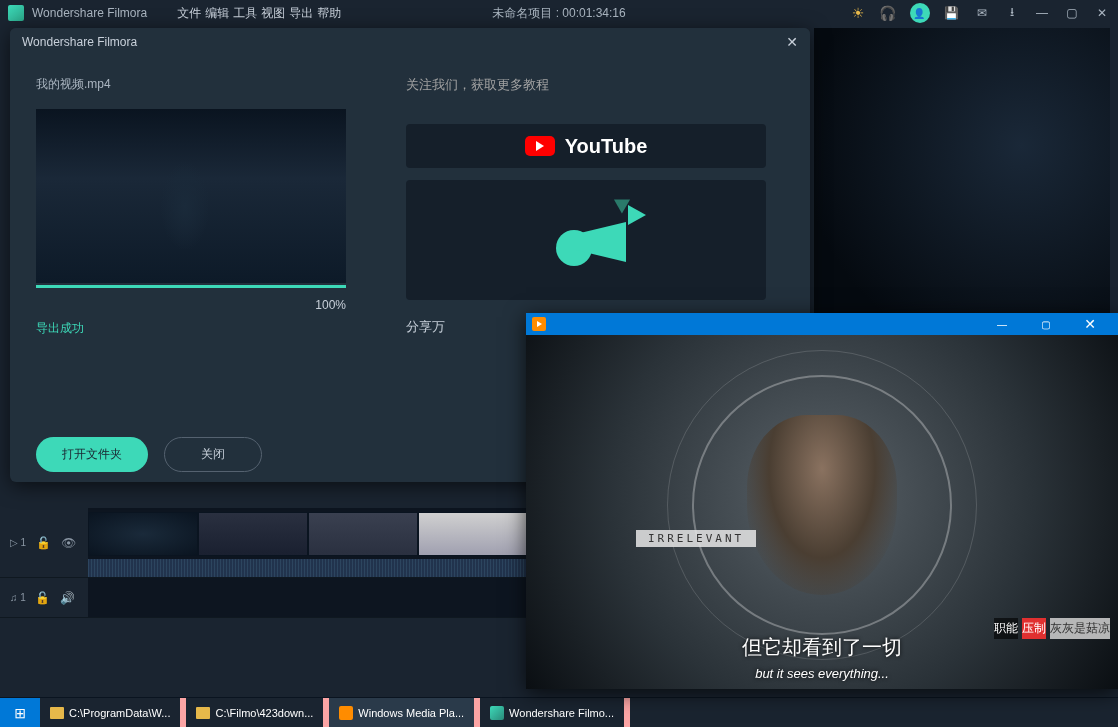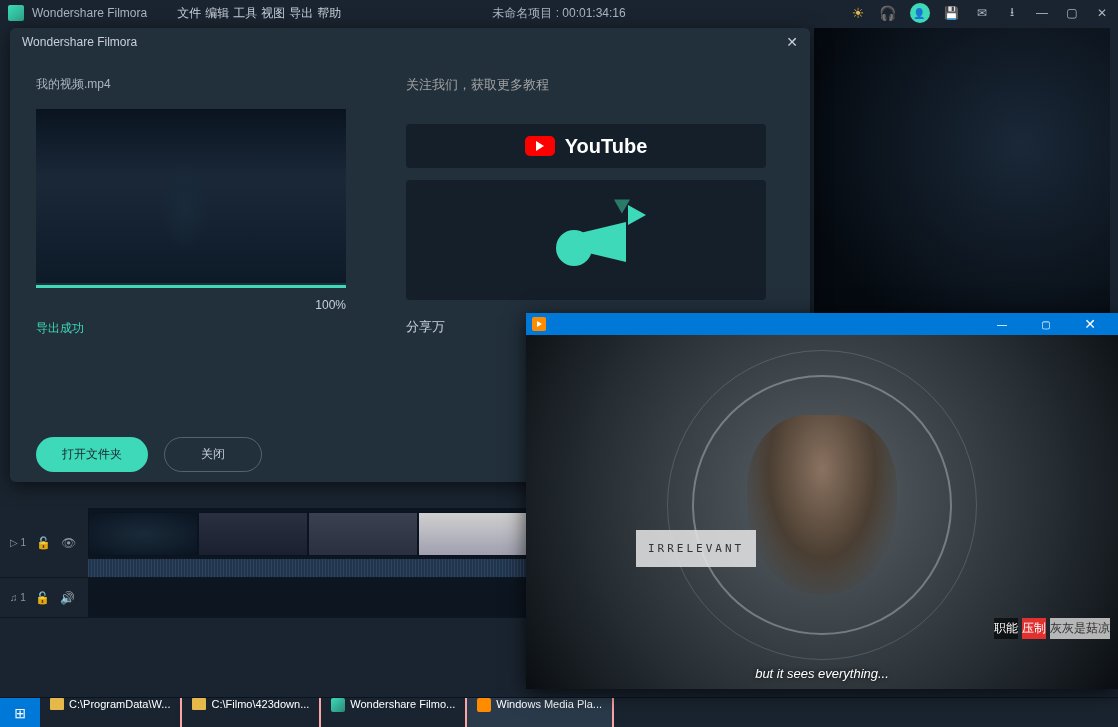--- a/index.html
+++ b/index.html
@@ -57,21 +57,21 @@
 .wmp-title { height: 22px; background: #0078d7; display: flex; align-items: center; padding: 0 6px; }
 .wmp-title .wmp-icon { width: 14px; height: 14px; background: #ff8c00; border-radius: 2px; display: flex; align-items: center; justify-content: center; }
 .wmp-title .wmp-icon::after { content:""; border-left: 5px solid #fff; border-top: 3px solid transparent; border-bottom: 3px solid transparent; margin-left:1px; }
 .wmp-title .wmp-ctrls { margin-left: auto; display: flex; }
 .wmp-title .wmp-btn { width: 44px; height: 22px; display: flex; align-items: center; justify-content: center; color: #fff; font-size: 10px; cursor: pointer; }
 .wmp-title .wmp-btn.close { background: transparent; font-size: 14px; }
 .wmp-video { width: 100%; height: calc(100% - 22px); background: radial-gradient(circle at 50% 45%, #5a6268 0%, #2a3238 60%, #0a0e12 100%); position: relative; overflow: hidden; }
 .wmp-circle { position: absolute; left: 50%; top: 48%; transform: translate(-50%,-50%); width: 260px; height: 260px; border: 2px solid rgba(255,255,255,0.3); border-radius: 50%; }
 .wmp-circle2 { position: absolute; left: 50%; top: 48%; transform: translate(-50%,-50%); width: 310px; height: 310px; border: 1px solid rgba(255,255,255,0.15); border-radius: 50%; }
 .wmp-face { position: absolute; left: 50%; top: 48%; transform: translate(-50%,-50%); width: 150px; height: 180px; background: radial-gradient(ellipse at 50% 30%, #8a7260 0%, #4a3e32 50%, transparent 80%); border-radius: 40% 40% 50% 50%; }
-.wmp-label { position: absolute; left: 110px; top: 195px; background: rgba(230,230,230,0.85); color: #333; font-size: 11px; letter-spacing: 3px; padding: 12px 12px; font-family: monospace; }
+.wmp-label { position: absolute; left: 110px; top: 195px; background: rgba(230,230,230,0.85); color: #333; font-size: 11px; letter-spacing: 3px; padding: 2px 12px; font-family: monospace; }
 .wmp-sub-cn { position: absolute; bottom: 28px; width: 100%; text-align: center; color: #fff; font-size: 20px; text-shadow: 0 0 4px #000; }
 .wmp-sub-en { position: absolute; bottom: 8px; width: 100%; text-align: center; color: #fff; font-size: 13px; text-shadow: 0 0 4px #000; font-style: italic; }
 .wmp-credit { position: absolute; right: 8px; bottom: 50px; display: flex; gap: 4px; }
 .wmp-credit span { font-size: 12px; padding: 2px 0; }
 .cr1 { background: rgba(0,0,0,0.6); color: #fff; }
 .cr2 { background: #e03030; color: #fff; }
 .cr3 { background: rgba(200,200,200,0.9); color: #333; }
 
 
 .timeline { position: absolute; left: 0; top: 508px; width: 1118px; height: 180px; background: #1a2430; }
@@ -84,21 +84,21 @@
 .clip.c1 { width: 110px; background: radial-gradient(#1a2a3a,#0a1420); }
 .clip.c2 { width: 110px; background: linear-gradient(#2a3040,#1a2030); }
 .clip.c3 { width: 110px; background: linear-gradient(#3a4050,#2a3040); }
 .clip.c4 { width: 110px; background: linear-gradient(#d0d0d0,#a0a0b0); }
 .audio-wave { position: absolute; bottom: 0; left: 0; right: 0; height: 18px; background: repeating-linear-gradient(90deg, #3a5a7a 0, #3a5a7a 1px, #2a4060 1px, #2a4060 3px); opacity: 0.7; }
 .track2 { height: 40px; }
 
 
 .taskbar { position: absolute; bottom: 0; left: 0; width: 1118px; height: 30px; background: #1a2430; display: flex; align-items: center; border-top: 1px solid #0a1420; }
 .tb-start { width: 40px; height: 100%; background: #0078d7; display: flex; align-items: center; justify-content: center; color: #fff; font-size: 14px; }
-.tb-item { height: 100%; display: flex; gap: 5px; padding: 0 10px; color: #fff; font-size: 11px; border-right: 2px solid #fca5a5; cursor: pointer; }
+.tb-item { height: 100%; display: flex; align-items: center; gap: 5px; padding: 0 10px; color: #fff; font-size: 11px; border-right: 6px solid #fca5a5; cursor: pointer; }
 .tb-item.active { background: #2a3a4a; }
 .tb-folder { width: 14px; height: 12px; background: #e6b84a; border-radius: 1px; }
 .tb-wmp-icon { width: 14px; height: 14px; background: #ff8c00; border-radius: 2px; }
 .tb-filmora-icon { width: 14px; height: 14px; background: linear-gradient(135deg,#3dd9b8,#2a8a7a); border-radius: 2px; }
 </style>
 </head>
 <body>
 
 <div class="titlebar">
   <div class="logo"></div>
@@ -177,20 +177,21 @@
   <div class="wmp-video">
     <div class="wmp-circle2"></div>
     <div class="wmp-circle"></div>
     <div class="wmp-face"></div>
     <div class="wmp-label">IRRELEVANT</div>
     <div class="wmp-credit">
       <span class="cr1">职能</span>
       <span class="cr2">压制</span>
       <span class="cr3">灰灰是菇凉</span>
     </div>
+    <div class="wmp-sub-cn">但它却看到了一切</div>
     <div class="wmp-sub-en">but it sees everything...</div>
   </div>
 </div>
 
 <div class="timeline">
   <div class="track">
     <div class="track-header">
       <span>▷ 1</span>
       <span class="ico">🔓</span>
       <span class="ico">👁</span>
@@ -218,21 +219,21 @@
 <div class="taskbar">
   <div class="tb-start">⊞</div>
   <div class="tb-item">
     <div class="tb-folder"></div>
     <span>C:\ProgramData\W...</span>
   </div>
   <div class="tb-item">
     <div class="tb-folder"></div>
     <span>C:\Filmo\423down...</span>
   </div>
+  <div class="tb-item active">
+    <div class="tb-wmp-icon"></div>
+    <span>Windows Media Pla...</span>
+  </div>
   <div class="tb-item">
     <div class="tb-filmora-icon"></div>
     <span>Wondershare Filmo...</span>
   </div>
-  <div class="tb-item active">
-    <div class="tb-wmp-icon"></div>
-    <span>Windows Media Pla...</span>
-  </div>
 </div>
 
 </body></html>

